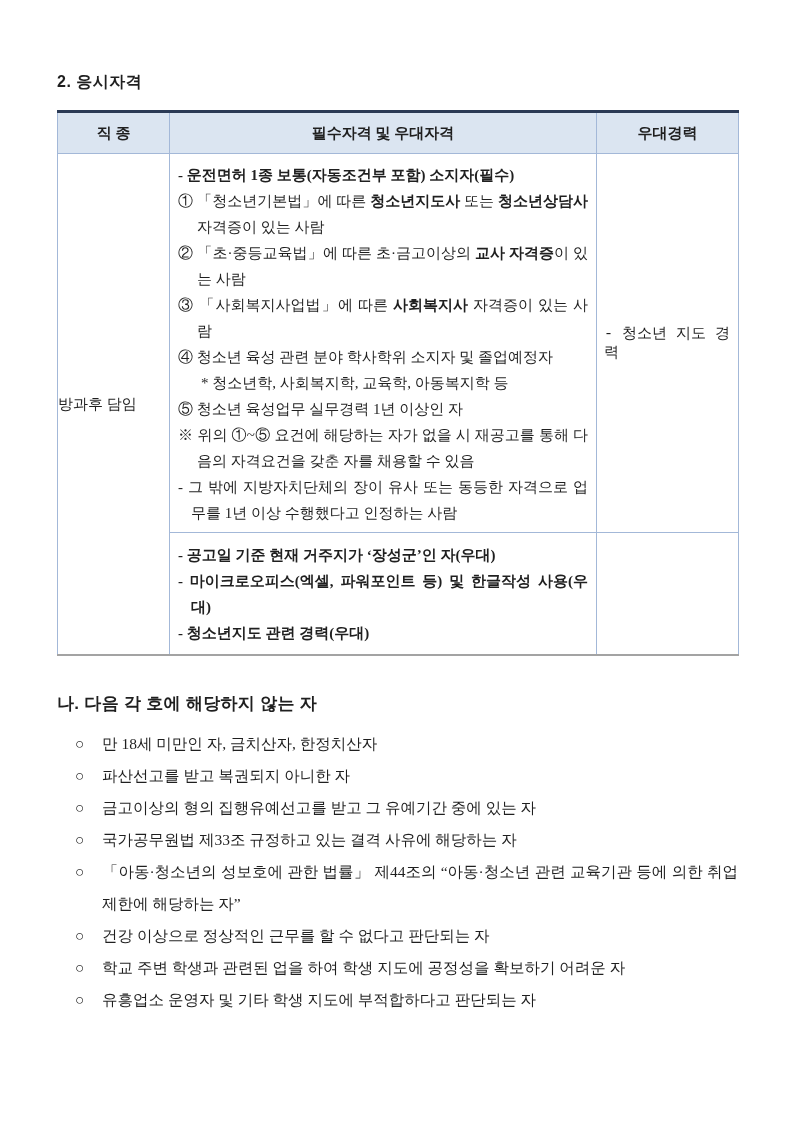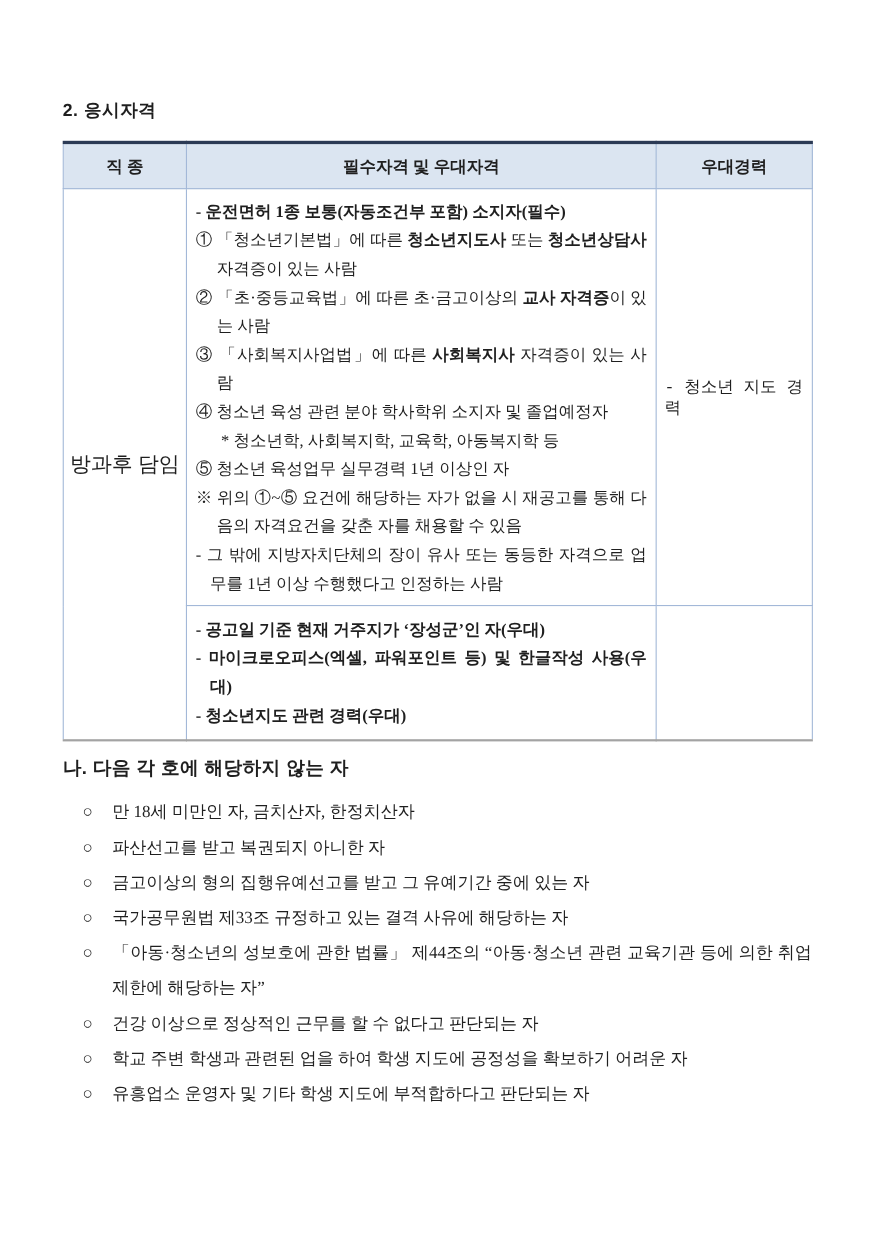--- a/index.html
+++ b/index.html
@@ -4,52 +4,52 @@
 <style>
   * { box-sizing: border-box; margin: 0; padding: 0; }
   html, body { background: #ffffff; }
   body {
     width: 793px; height: 1121px;
     font-family: "Liberation Serif", "DejaVu Serif", serif;
     color: #1f1f1f;
     position: relative;
     overflow: hidden;
   }
-  .content { position: absolute; left: 57px; top: 90px; width: 681px; }
+  .content { position: absolute; left: 57px; top: 72px; width: 681px; }
 
   .sec2-title {
     font-family: "Liberation Sans", "DejaVu Sans", sans-serif;
     font-weight: bold; font-size: 16px; letter-spacing: 0.5px;
     margin-bottom: 17px;
   }
 
   table.qual {
     width: 681px; border-collapse: collapse; table-layout: fixed;
     border-top: 3px solid #2b3a55;
     border-bottom: 2px solid #a3a3a3;
     font-size: 15px;
   }
   table.qual td, table.qual th { border: 1px solid #a3b8d8; }
   table.qual tr.hdr th {
     background: #dbe5f1; height: 42px;
     font-weight: 600; font-size: 15px; text-align: center;
   }
-  td.job { text-align: center; vertical-align: middle; font-size: 19px; }
+  td.job { text-align: left; vertical-align: middle; font-size: 15px; }
   td.req { padding: 8px 8px 6px 8px; line-height: 26px; vertical-align: top; }
   td.pref { padding: 9px 8px 8px 8px; line-height: 26px; vertical-align: middle; }
   td.exp { vertical-align: middle; padding: 4px 4px 4px 7px; font-size: 15px; font-family: Liberation Mono, monospace; }
 
   .ln { text-align: justify; word-break: break-all; }
   .ln.dash { padding-left: 13px; text-indent: -13px; }
   .ln.num  { padding-left: 19px; text-indent: -19px; }
   .ln.star { padding-left: 36px; text-indent: -13px; }
   .b { font-weight: bold; }
   td.pref .ln { font-weight: bold; }
 
-  .secb { margin-top: 13px; }
+  .secb { margin-top: 36px; }
   .secb-title {
     font-family: "Liberation Sans", "DejaVu Sans", sans-serif;
     font-weight: bold; font-size: 17px; letter-spacing: 0.3px;
     margin-bottom: 13px;
   }
   .dq-list { margin-left: 18px; font-size: 15.5px; }
   .dq-item {
     line-height: 32px;
     padding-left: 27px; text-indent: -27px;
     text-align: justify; word-break: break-all;

